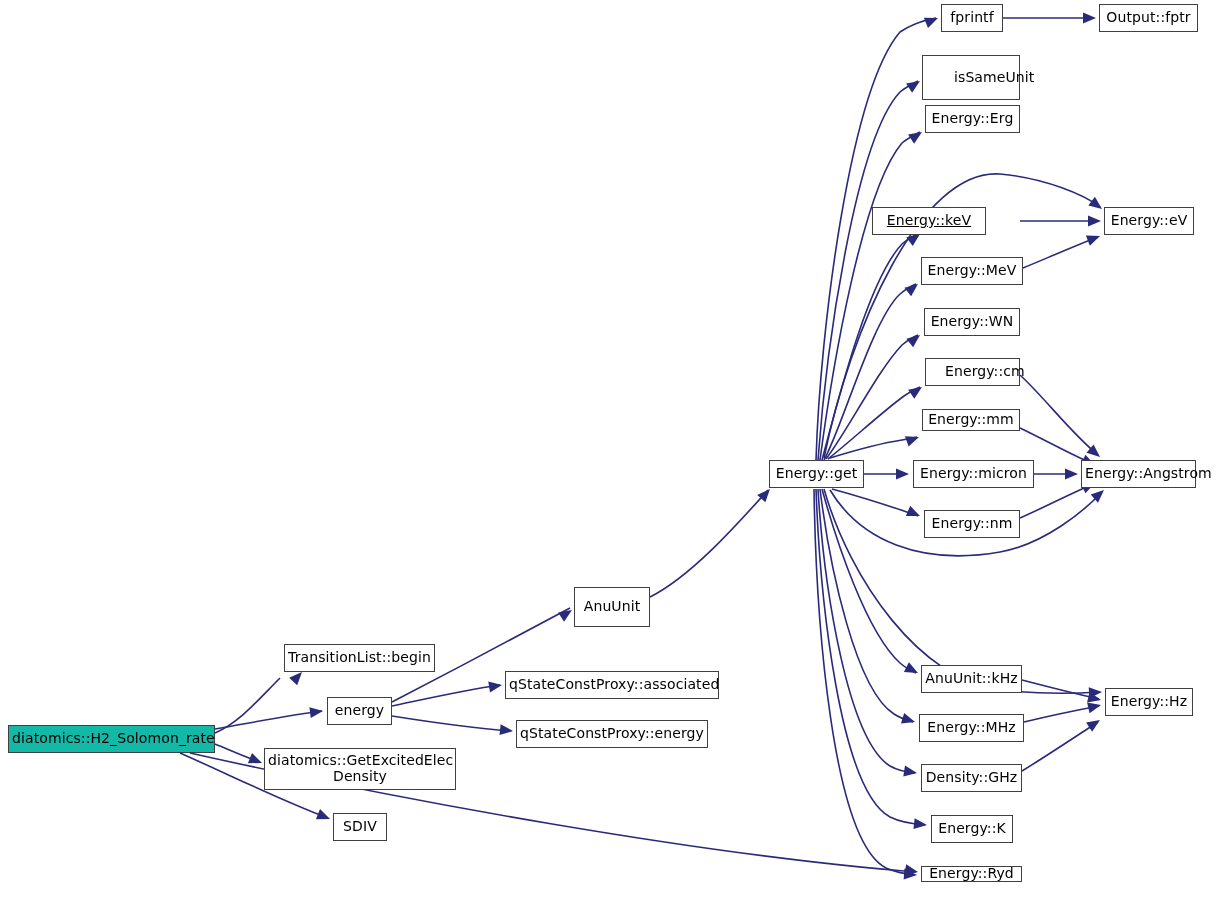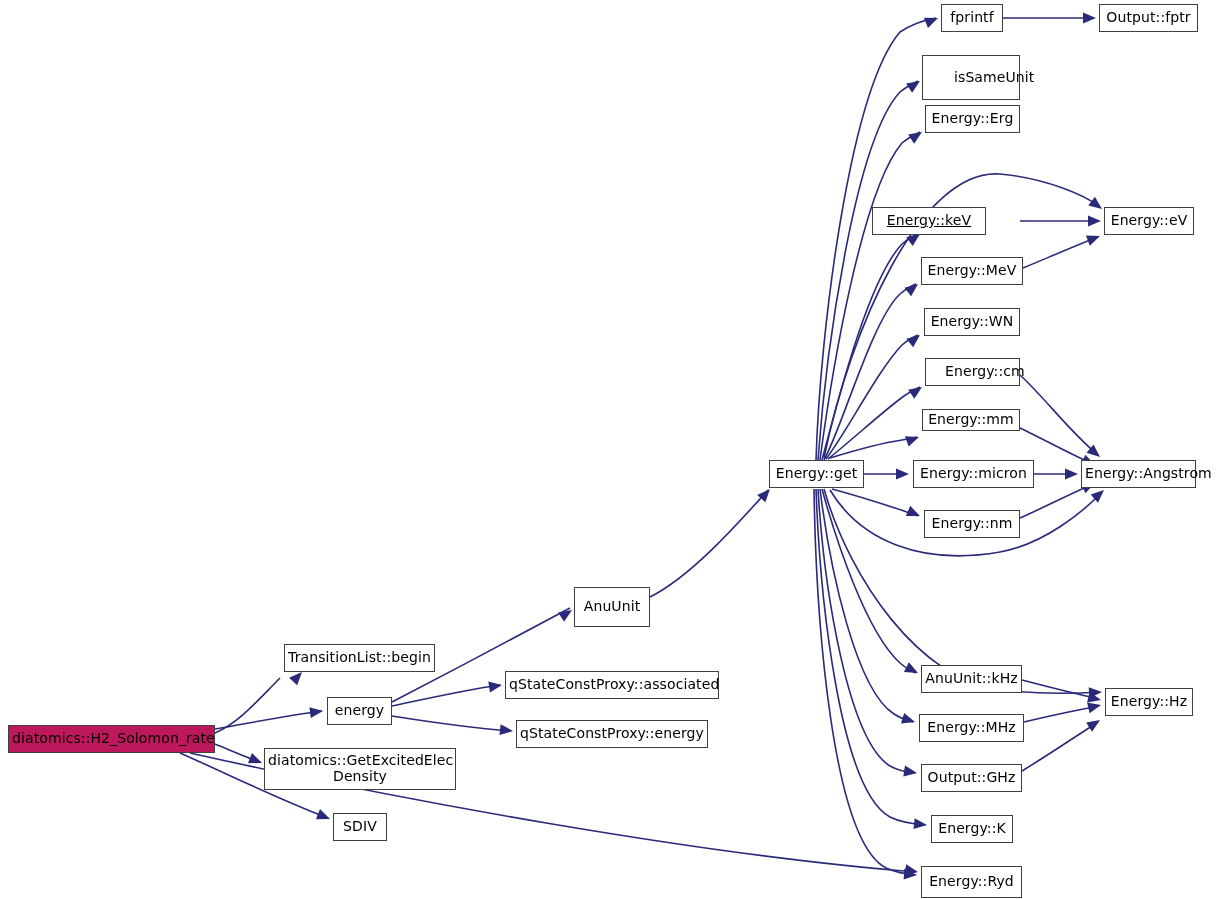--- a/index.html
+++ b/index.html
@@ -40,21 +40,21 @@
     font-size: 14px;
     line-height: 1.12;
     display: flex;
     align-items: center;
     justify-content: center;
     text-align: center;
     white-space: pre-line;
     letter-spacing: 0.1px;
   }
   .node-box.highlight {
-    background: #be185d;
+    background: #14b8a6;
   }
   .node-label {
     display: block;
     width: 100%;
     padding: 0 3px;
     box-sizing: border-box;
   }
 </style>
 </head>
 <body>
@@ -234,17 +234,17 @@
       <div class="node-box" style="left: 921px; top: 257px; width: 102px; height: 28px;"><span class="node-label">Energy::MeV</span></div>
       <div class="node-box" style="left: 924px; top: 308px; width: 96px; height: 28px;"><span class="node-label">Energy::WN</span></div>
       <div class="node-box" style="left: 925px; top: 358px; width: 95px; height: 28px; padding-left: 16px;"><span class="node-label">Energy::cm</span></div>
       <div class="node-box" style="left: 922px; top: 409px; width: 98px; height: 22px;"><span class="node-label">Energy::mm</span></div>
       <div class="node-box" style="left: 913px; top: 460px; width: 121px; height: 28px;"><span class="node-label">Energy::micron</span></div>
       <div class="node-box" style="left: 1081px; top: 460px; width: 115px; height: 28px;"><span class="node-label">Energy::Angstrom</span></div>
       <div class="node-box" style="left: 924px; top: 510px; width: 96px; height: 28px;"><span class="node-label">Energy::nm</span></div>
       <div class="node-box" style="left: 921px; top: 665px; width: 101px; height: 28px;"><span class="node-label">AnuUnit::kHz</span></div>
       <div class="node-box" style="left: 1105px; top: 688px; width: 88px; height: 28px;"><span class="node-label">Energy::Hz</span></div>
       <div class="node-box" style="left: 919px; top: 714px; width: 105px; height: 28px;"><span class="node-label">Energy::MHz</span></div>
-      <div class="node-box" style="left: 921px; top: 764px; width: 101px; height: 28px;"><span class="node-label">Output::GHz</span></div>
+      <div class="node-box" style="left: 921px; top: 764px; width: 101px; height: 28px;"><span class="node-label">Density::GHz</span></div>
       <div class="node-box" style="left: 931px; top: 815px; width: 82px; height: 28px;"><span class="node-label">Energy::K</span></div>
-      <div class="node-box" style="left: 921px; top: 866px; width: 101px; height: 32px;"><span class="node-label">Energy::Ryd</span></div>
+      <div class="node-box" style="left: 921px; top: 866px; width: 101px; height: 16px;"><span class="node-label">Energy::Ryd</span></div>
     </div>
 </div>
 
 </body></html>

